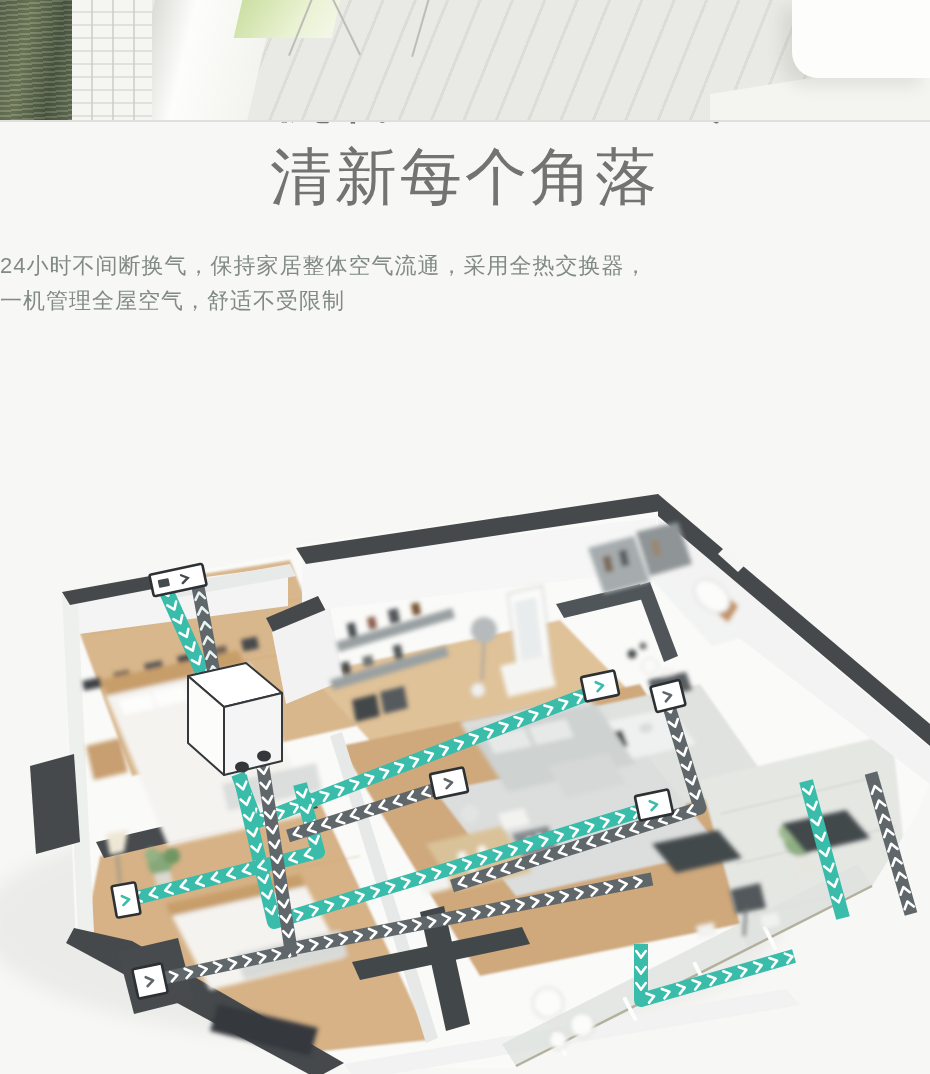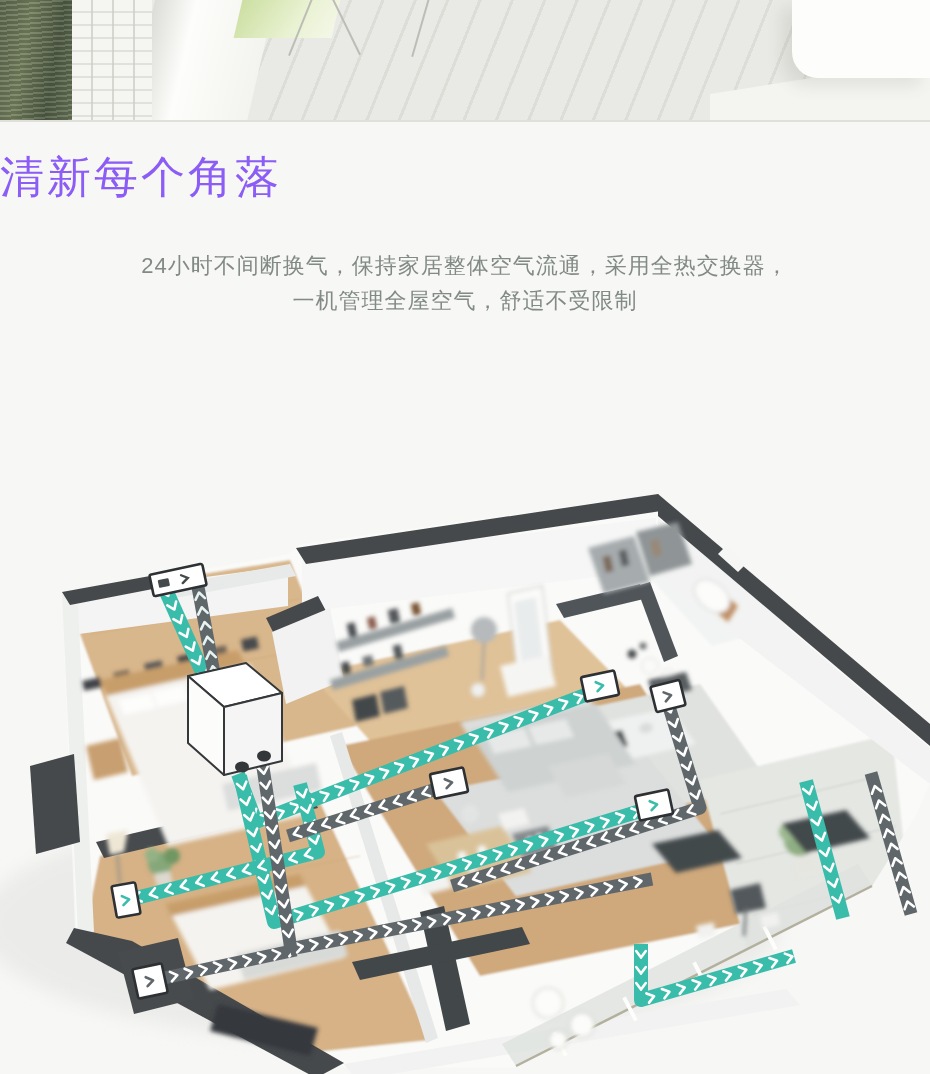--- a/index.html
+++ b/index.html
@@ -23,23 +23,23 @@
     background:linear-gradient(172deg,#dadad4 0%,#e7e7e1 55%,#ececе6 100%),#e5e5df;}
   .ph-floor:after{content:"";position:absolute;inset:0;
     background:repeating-linear-gradient(112deg,rgba(150,148,138,.14) 0 3px,transparent 3px 30px);}
   .ph-wedge{position:absolute;right:-20px;top:56px;width:240px;height:90px;background:#f4f4f0;
     transform:skewY(-9deg);transform-origin:right top;}
   .ph-sofa{position:absolute;right:0;top:0;width:138px;height:78px;background:#fdfdfc;
     border-bottom-left-radius:26px;box-shadow:-10px 8px 16px rgba(90,90,80,.12);}
   .ph-leg{position:absolute;top:-6px;width:2px;height:64px;background:#bdbdb6;}
   .ph-edge{position:absolute;left:0;right:0;bottom:0;height:2px;background:#e0e0da;}
   
-  .headline{margin-top:54px;color:#8b5cf6;font-size:44px;line-height:82px;
+  .headline{margin-top:54px;text-align:center;color:#737373;font-size:62px;line-height:82px;
     letter-spacing:3px;font-weight:400;}
-  .subheadline{margin-top:30px;text-align:center;color:#828a86;font-size:22px;line-height:35px;
+  .subheadline{margin-top:30px;text-align:left;color:#828a86;font-size:22px;line-height:35px;
     letter-spacing:1px;}
   
   .plan-wrap{position:absolute;left:0;top:484px;width:930px;height:590px;}
   svg{display:block;}
 </style>
 </head>
 <body>
 
 <div class="page">
 

